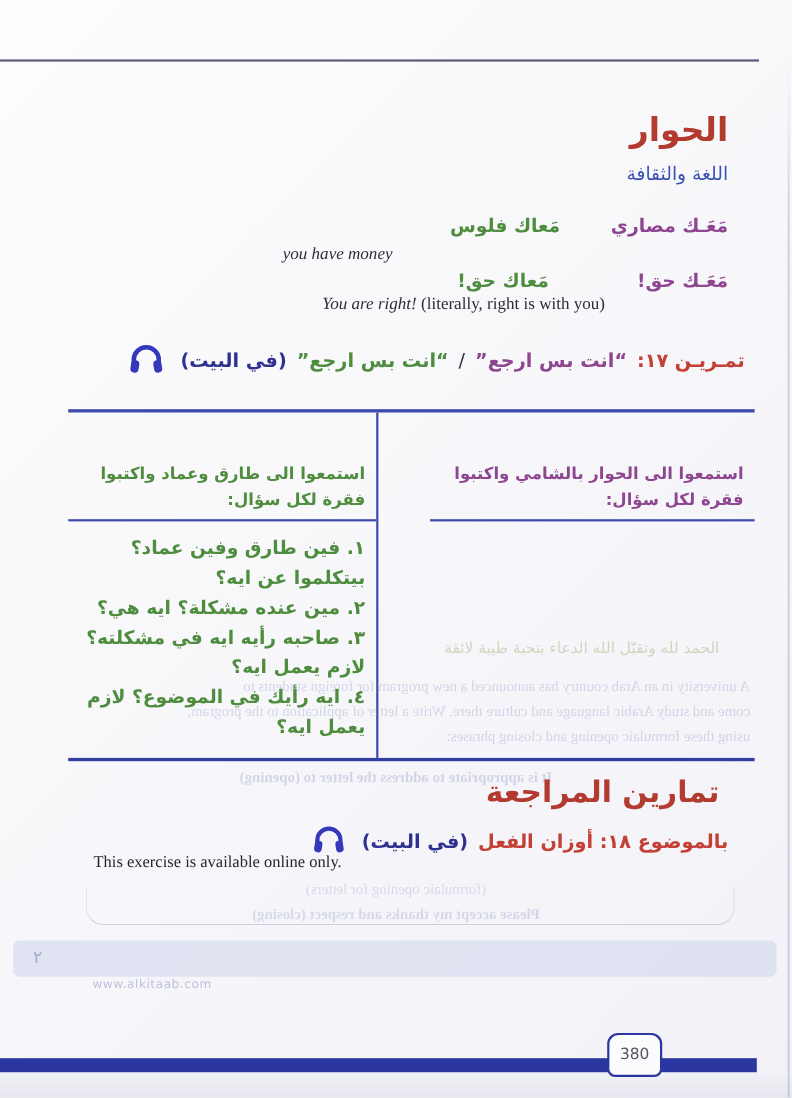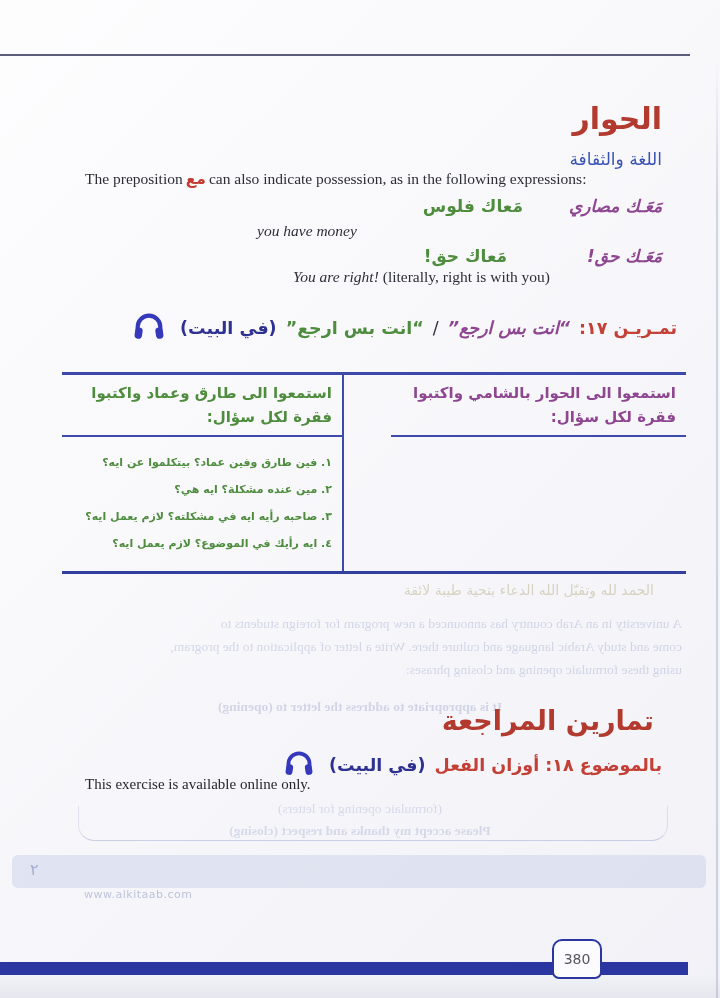--- a/index.html
+++ b/index.html
@@ -27,21 +27,21 @@
   .sec-sub{top:149px;right:58px;font-size:17px;font-weight:normal;color:#3a52b4;}
 
   
   .intro{top:170px;left:85px;width:560px;font-size:15.5px;color:#2d2d36;}
   .intro .accent{color:#c43a31;font-weight:bold;margin:0 3px;font-family:"DejaVu Sans",sans-serif;}
 
   
   .expr-row{right:58px;display:flex;direction:rtl;align-items:baseline;font-size:17px;font-weight:bold;}
   .expr-row.r1{top:196px;gap:46px;}
   .expr-row.r2{top:246px;gap:80px;}
-  .shami{color:#8e4691;font-style:italic;}
+  .shami{color:#8e4691;}
   .masri{color:#4e8c3e;}
   .gloss{font-size:15.5px;color:#2d2d36;}
   .gloss .it{font-style:italic;margin-top:40px;}
   .gloss.g1{top:222px;left:257px;}
   .gloss.g2{top:268px;left:293px;}
 
   
   .ex-row{display:flex;direction:rtl;align-items:center;gap:9px;font-size:17.5px;font-weight:bold;}
   .ex17{top:312px;right:43px;}
   .ex18{top:750px;right:58px;}
@@ -49,31 +49,31 @@
   .ex-loc{color:#2f3190;}
   .slash{color:#33333c;font-weight:normal;}
   .hp-icon{flex:0 0 auto;display:inline-block;margin-right:6px;}
 
   
   .listen-table{
     top:372px;left:62px;width:624px;
     border-top:3px solid #3d4aab;border-bottom:3px solid #333f9e;
     display:flex;direction:ltr;
   }
-  .col{box-sizing:border-box;}
+  .col{box-sizing:border-box;margin-top:37px;}
   .col.masri-col{width:280px;}
   .col.shami-col{width:342px;flex:1;padding-left:47px;}
   .col-divider{width:2px;background:#3d4aab;}
   .col-head{
     direction:rtl;text-align:right;padding:6px 10px 4px 4px;
     font-size:15px;font-weight:bold;line-height:24px;height:50px;
     border-bottom:2px solid #3d4aab;box-sizing:content-box;
   }
   .col-body{direction:rtl;text-align:right;padding:12px 10px 14px 4px;}
-  .q{font-size:11px;font-weight:600;line-height:27px;}
+  .q{font-size:17px;font-weight:600;line-height:27px;}
   .masri-col .col-head,.masri-col .q{color:#4e8c3e;}
   .shami-col .col-head,.shami-col .q{color:#8e4691;}
 
   
   .bleed{pointer-events:none;}
   .bleed-ar{top:582px;right:66px;font-size:14px;color:#a39a62;opacity:.38;filter:blur(.4px);}
   .bleed-mid{
     top:612px;left:38px;width:644px;transform:scaleX(-1);
     font-size:13.5px;line-height:23px;color:#7f89bd;opacity:.30;filter:blur(.5px);
     text-align:left;
@@ -112,23 +112,20 @@
 </head>
 <body>
 
 <div class="page">
 
   <div class="abs chapter-rule"></div>
 
   <div class="abs ar sec-title">الحوار</div>
   <div class="abs ar sec-sub">اللغة والثقافة</div>
 
-  <div class="abs en intro">
-    <span>The preposition</span><span class="accent ar">مع</span><span>can also indicate possession, as in the following expressions:</span>
-  </div>
 
   <div class="abs ar expr-row r1">
     <span class="shami">مَعَـك مصاري</span>
     <span class="masri">مَعاك فلوس</span>
   </div>
   <div class="abs en gloss g1">
     <span class="it">you have money</span><span></span>
   </div>
 
   <div class="abs ar expr-row r2">

